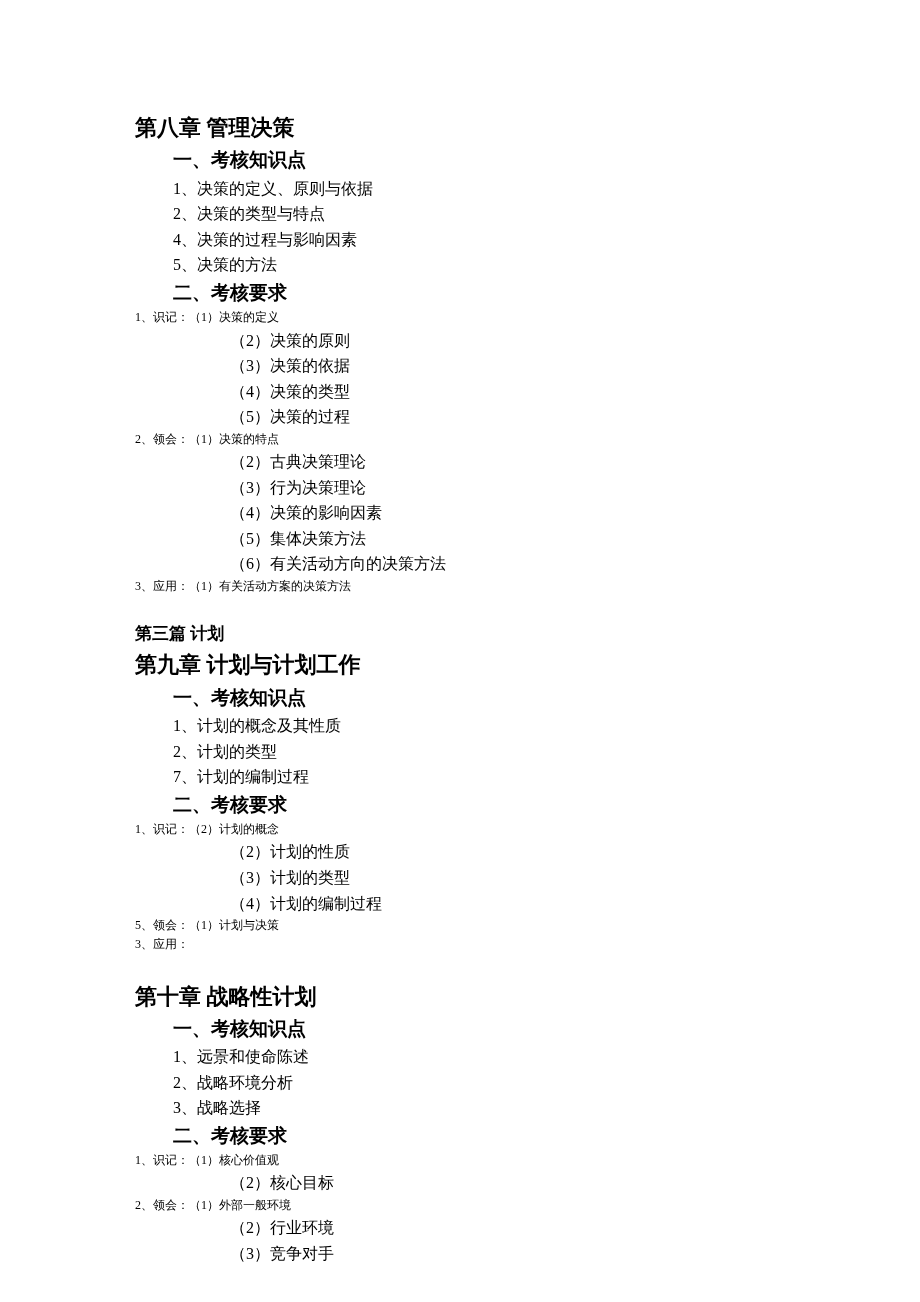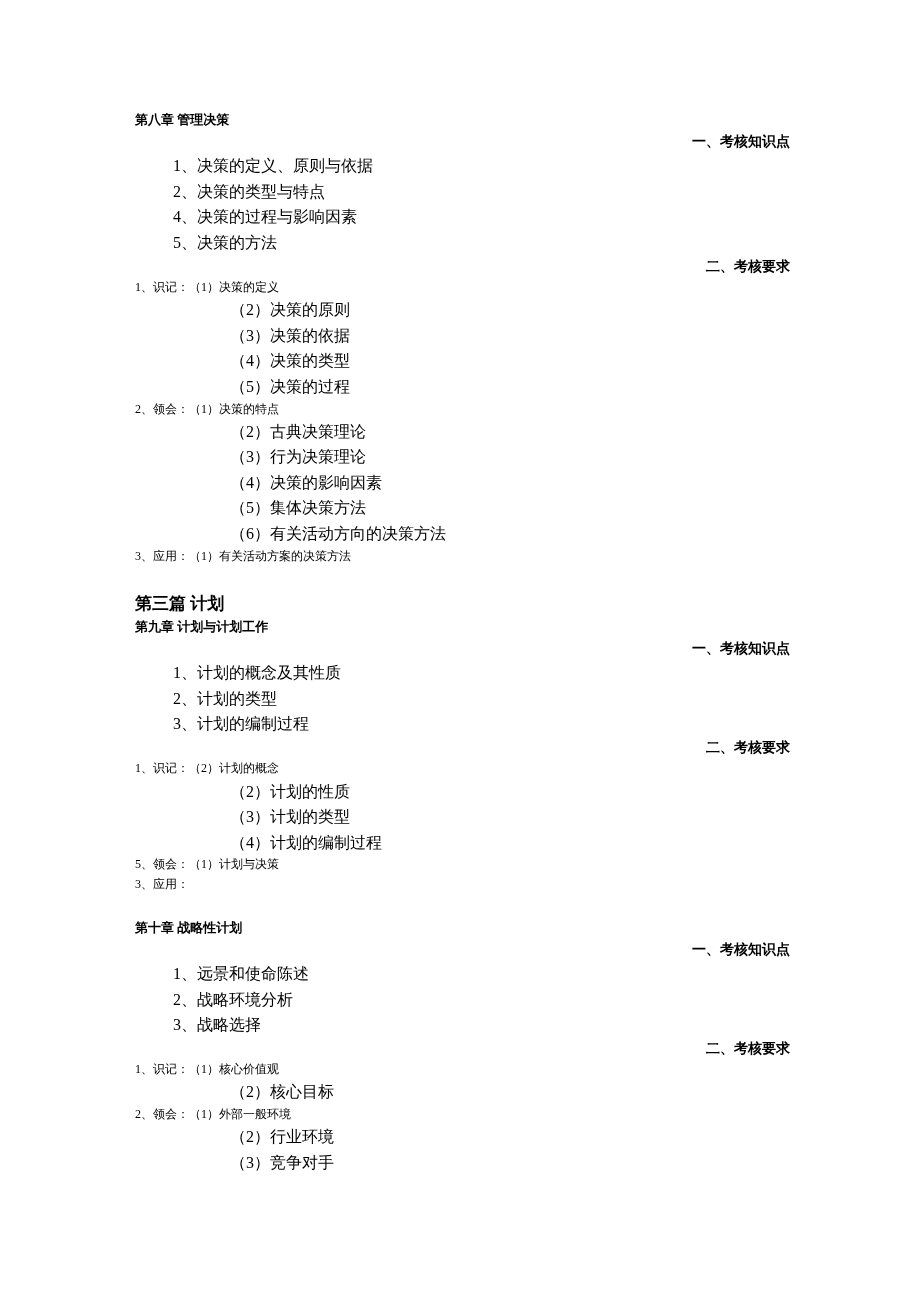--- a/index.html
+++ b/index.html
@@ -12,27 +12,26 @@
     line-height: 1.6;
   }
   .page {
     width: 920px;
     min-height: 1302px;
     padding: 110px 130px 80px 135px;
     box-sizing: border-box;
   }
   .chapter-title {
     font-weight: bold;
-    font-size: 13px;
+    font-size: 22px;
   }
   .section-heading {
     font-weight: bold;
-    font-size: 14px;
+    font-size: 19px;
     padding-left: 38px;
-    text-align: right;
   }
   .point {
     padding-left: 38px;
     font-size: 16px;
   }
   .req-line-first {
     padding-left: 0;
     font-size: 12px;
   }
   .req-line-sub {
@@ -72,21 +71,21 @@
   <div class="req-line-sub">（6）有关活动方向的决策方法</div>
   <div class="req-line-first">3、应用：（1）有关活动方案的决策方法</div>
 
   <div class="spacer"></div>
 
   <div class="part-title">第三篇 计划</div>
   <div class="chapter-title">第九章 计划与计划工作</div>
   <div class="section-heading">一、考核知识点</div>
   <div class="point">1、计划的概念及其性质</div>
   <div class="point">2、计划的类型</div>
-  <div class="point">3、计划的编制过程</div>
+  <div class="point">7、计划的编制过程</div>
   <div class="section-heading">二、考核要求</div>
   <div class="req-line-first">1、识记：（2）计划的概念</div>
   <div class="req-line-sub">（2）计划的性质</div>
   <div class="req-line-sub">（3）计划的类型</div>
   <div class="req-line-sub">（4）计划的编制过程</div>
   <div class="req-line-first">5、领会：（1）计划与决策</div>
   <div class="req-line-first">3、应用：</div>
 
   <div class="spacer"></div>
 

